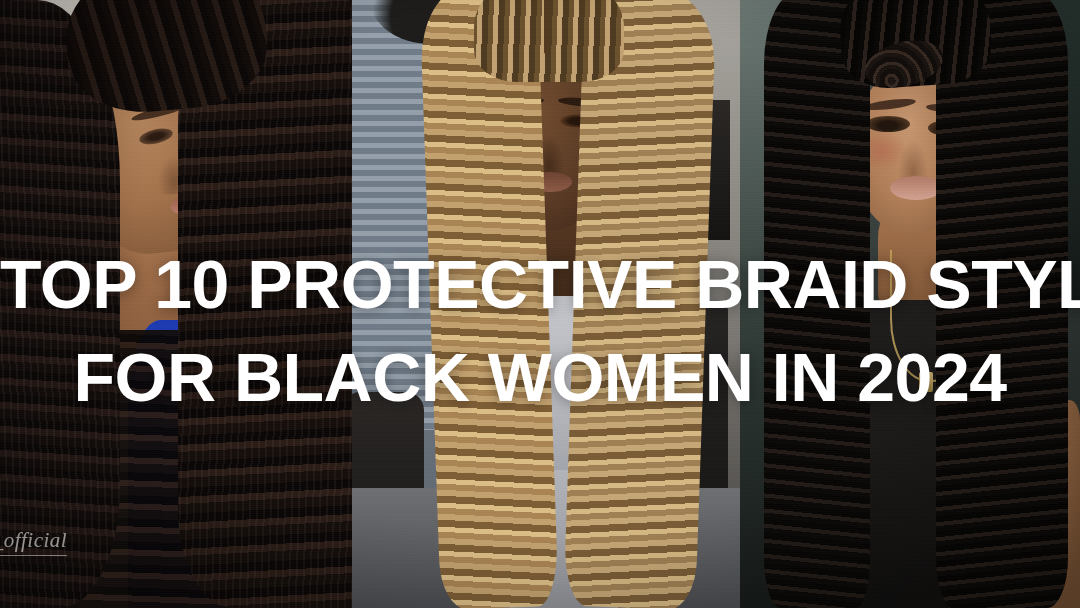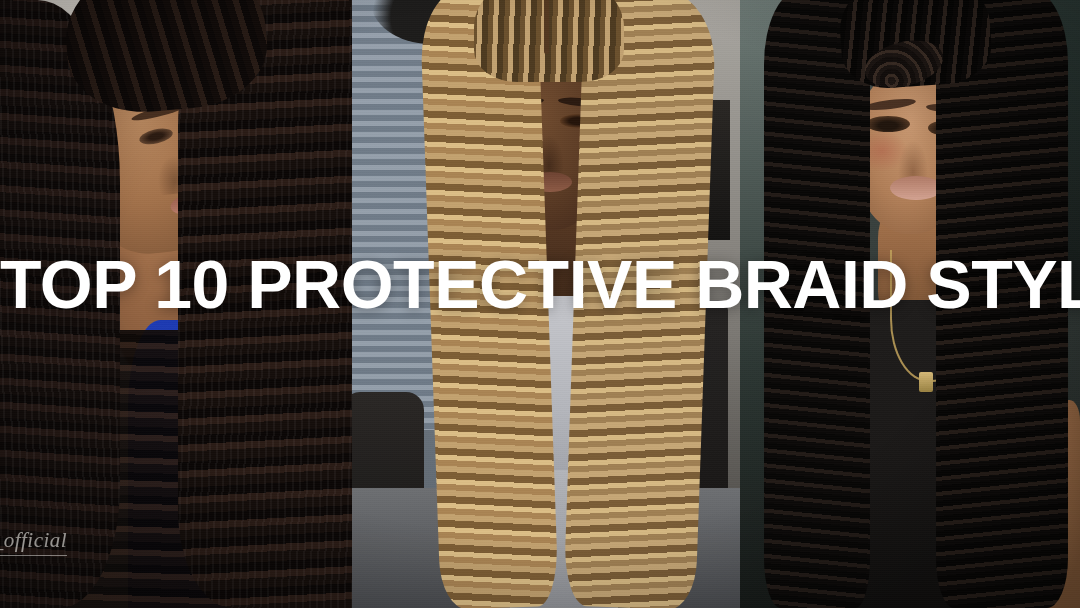--- a/index.html
+++ b/index.html
@@ -502,15 +502,16 @@
     </div>
 
   </div>
 
   <div class="vignette"></div>
 
   <div class="wm-left">s_official</div>
 
   <div class="headline">
     <span class="headline-line">TOP 10 PROTECTIVE BRAID STYLES</span>
+    <span class="headline-line">FOR BLACK WOMEN IN 2024</span>
   </div>
 
 </div>
 
 </body></html>

